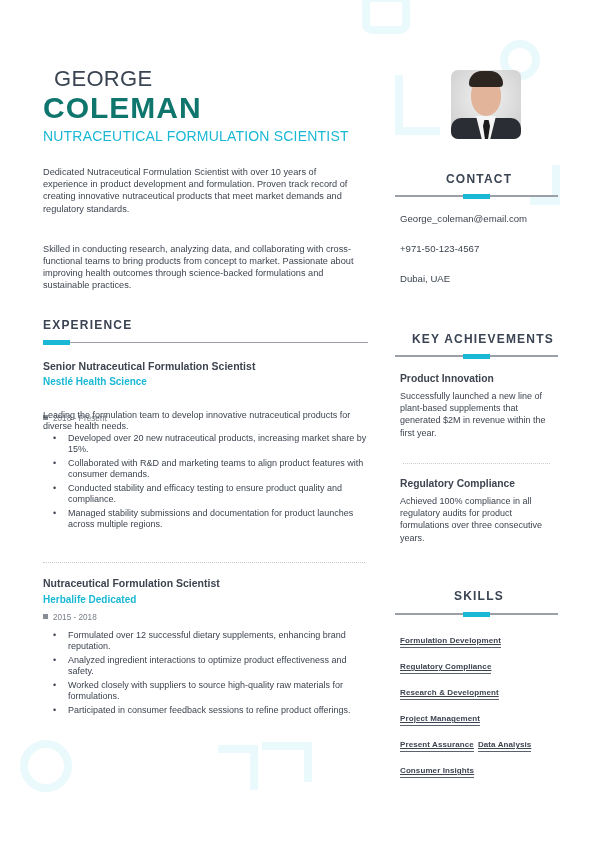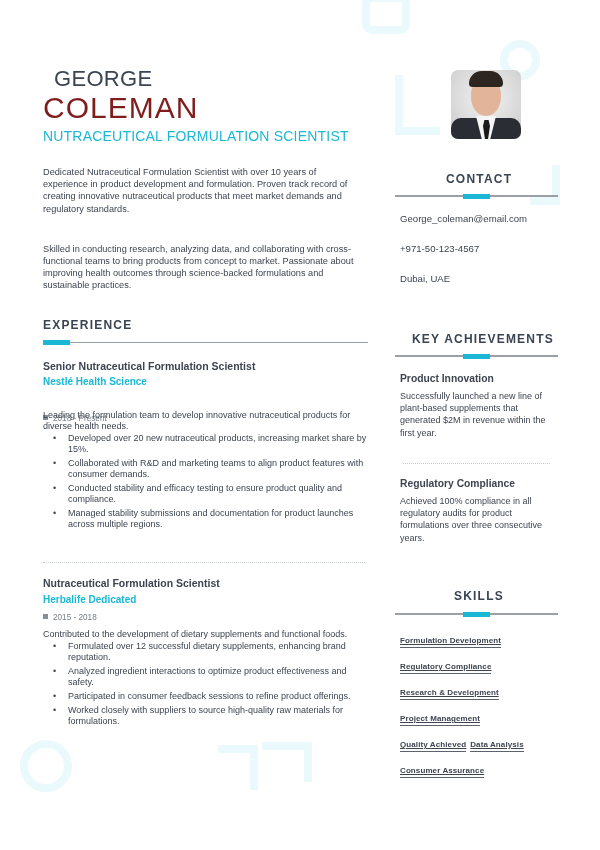--- a/index.html
+++ b/index.html
@@ -9,21 +9,21 @@
   .bg-deco { position: absolute; border: 8px solid #eaf9fb; pointer-events: none; }
   .deco1 { left: 362px; top: -6px; width: 48px; height: 40px; border-radius: 10px; }
   .deco2 { left: 500px; top: 40px; width: 40px; height: 40px; border-radius: 50%; }
   .deco3 { left: 395px; top: 75px; width: 45px; height: 60px; border-top: none; border-right: none; }
   .deco4 { left: 530px; top: 165px; width: 30px; height: 40px; border-top: none; border-left: none; }
   .deco5 { left: 20px; top: 740px; width: 52px; height: 52px; border-radius: 50%; }
   .deco6 { left: 218px; top: 745px; width: 40px; height: 45px; border-left: none; border-bottom: none; }
   .deco7 { left: 262px; top: 742px; width: 50px; height: 40px; border-left: none; border-bottom: none; }
 
   .name-first { position: absolute; left: 43px; top: 66px; font-size: 22px; color: #3a4452; letter-spacing: 0.3px; margin-left: 11px; }
-  .name-last { position: absolute; left: 43px; top: 91px; font-size: 30px; font-weight: normal; color: #7f1d1d; letter-spacing: 1px; }
+  .name-last { position: absolute; left: 43px; top: 91px; font-size: 30px; font-weight: bold; color: #0f766e; letter-spacing: 1px; }
   .job-title { position: absolute; left: 43px; top: 128px; font-size: 14px; color: #1ab8d4; letter-spacing: 0.2px; }
 
   .photo { position: absolute; left: 451px; top: 70px; width: 70px; height: 69px; border-radius: 7px; overflow: hidden;
            background: radial-gradient(circle at 50% 40%, #f2f2f2 0%, #c9c9c9 100%); }
   .photo .hair { position: absolute; left: 18px; top: 1px; width: 34px; height: 16px; background: #2c2520; border-radius: 14px 14px 4px 4px; }
   .photo .face { position: absolute; left: 20px; top: 8px; width: 30px; height: 38px; background: #e2b59a; border-radius: 45% 45% 50% 50%; }
   .photo .suit { position: absolute; left: 0; top: 48px; width: 70px; height: 22px; background: #2a2d33; border-radius: 10px 10px 0 0; }
   .photo .shirt { position: absolute; left: 25px; top: 46px; width: 20px; height: 24px; background: #f5f5f5; clip-path: polygon(0 0, 100% 0, 70% 100%, 30% 100%); }
   .photo .tie { position: absolute; left: 32px; top: 50px; width: 7px; height: 20px; background: #1a1a1a; clip-path: polygon(20% 0, 80% 0, 100% 30%, 70% 100%, 30% 100%, 0 30%); }
 
@@ -104,26 +104,25 @@
     <li>Managed stability submissions and documentation for product launches across multiple regions.</li>
   </ul>
 </div>
 
 <div class="dotted" style="left:43px; top:562px; width:322px;"></div>
 
 <div class="exp-role" style="top:577px;">Nutraceutical Formulation Scientist</div>
 <div class="exp-company" style="top:594px;">Herbalife Dedicated</div>
 <div class="exp-date" style="top:613px;"><span class="cal"></span><span>2015 - 2018</span></div>
 <div class="exp-desc" style="top:629px;">
-  <div>Contributed to the development of dietary supplements and functional foods.</div>
   <ul>
     <li>Formulated over 12 successful dietary supplements, enhancing brand reputation.</li>
     <li>Analyzed ingredient interactions to optimize product effectiveness and safety.</li>
+    <li>Worked closely with suppliers to source high-quality raw materials for formulations.</li>
     <li>Participated in consumer feedback sessions to refine product offerings.</li>
-    <li>Worked closely with suppliers to source high-quality raw materials for formulations.</li>
   </ul>
 </div>
 
 <div class="section-title" style="left:412px; top:332px;">KEY ACHIEVEMENTS</div>
 <div class="rule" style="left:395px; top:355px; width:163px;"></div>
 <div class="rule-accent" style="left:463px; top:354px; width:27px;"></div>
 
 <div class="ach-title" style="top:373px;">Product Innovation</div>
 <div class="ach-desc" style="top:390px;">Successfully launched a new line of plant-based supplements that generated $2M in revenue within the first year.</div>
 <div class="dotted" style="left:403px; top:463px; width:147px;"></div>
@@ -131,15 +130,15 @@
 <div class="ach-desc" style="top:495px;">Achieved 100% compliance in all regulatory audits for product formulations over three consecutive years.</div>
 
 <div class="section-title" style="left:454px; top:589px;">SKILLS</div>
 <div class="rule" style="left:395px; top:613px; width:163px;"></div>
 <div class="rule-accent" style="left:463px; top:612px; width:27px;"></div>
 <div class="skills">
   <span class="skill">Formulation Development</span><br>
   <span class="skill">Regulatory Compliance</span><br>
   <span class="skill">Research &amp; Development</span><br>
   <span class="skill">Project Management</span><br>
-  <span class="skill">Quality Achieved</span><span class="skill">Data Analysis</span><br>
-  <span class="skill">Consumer Assurance</span>
+  <span class="skill">Present Assurance</span><span class="skill">Data Analysis</span><br>
+  <span class="skill">Consumer Insights</span>
 </div>
 
 </body></html>

